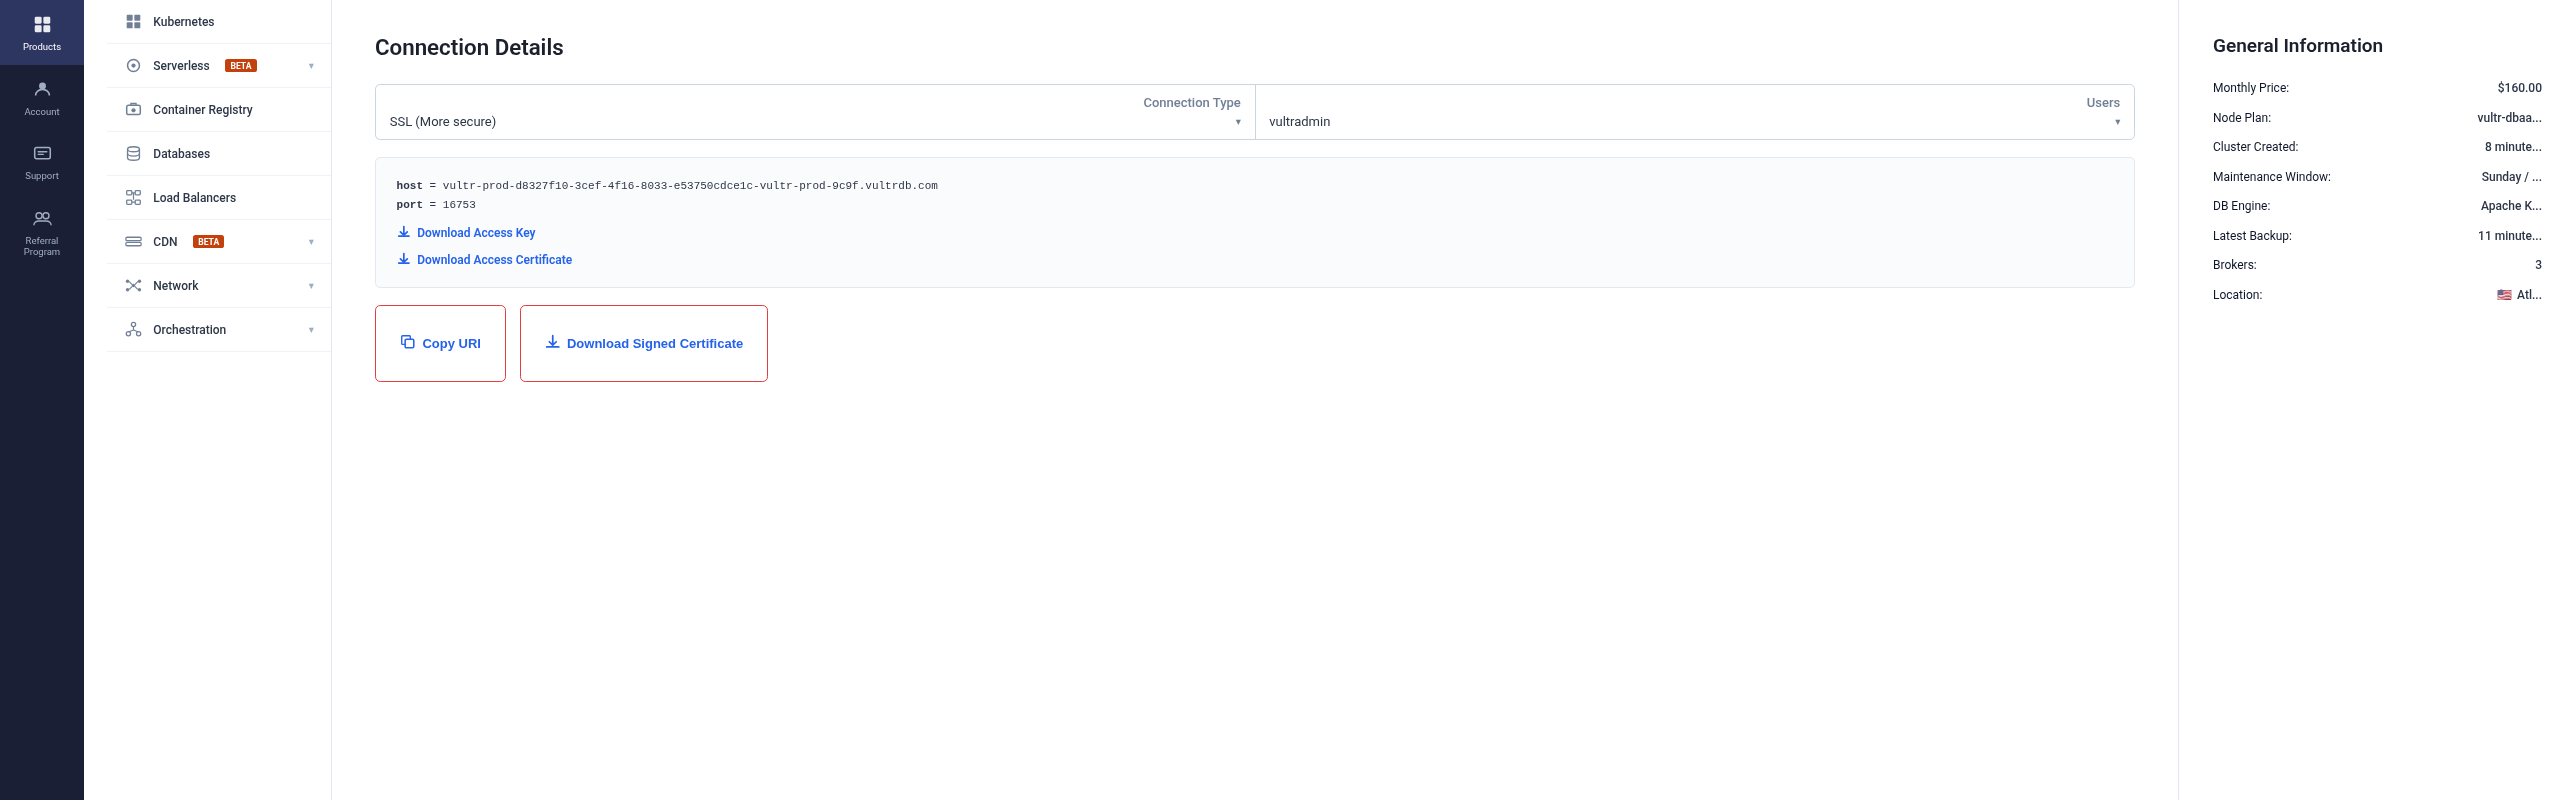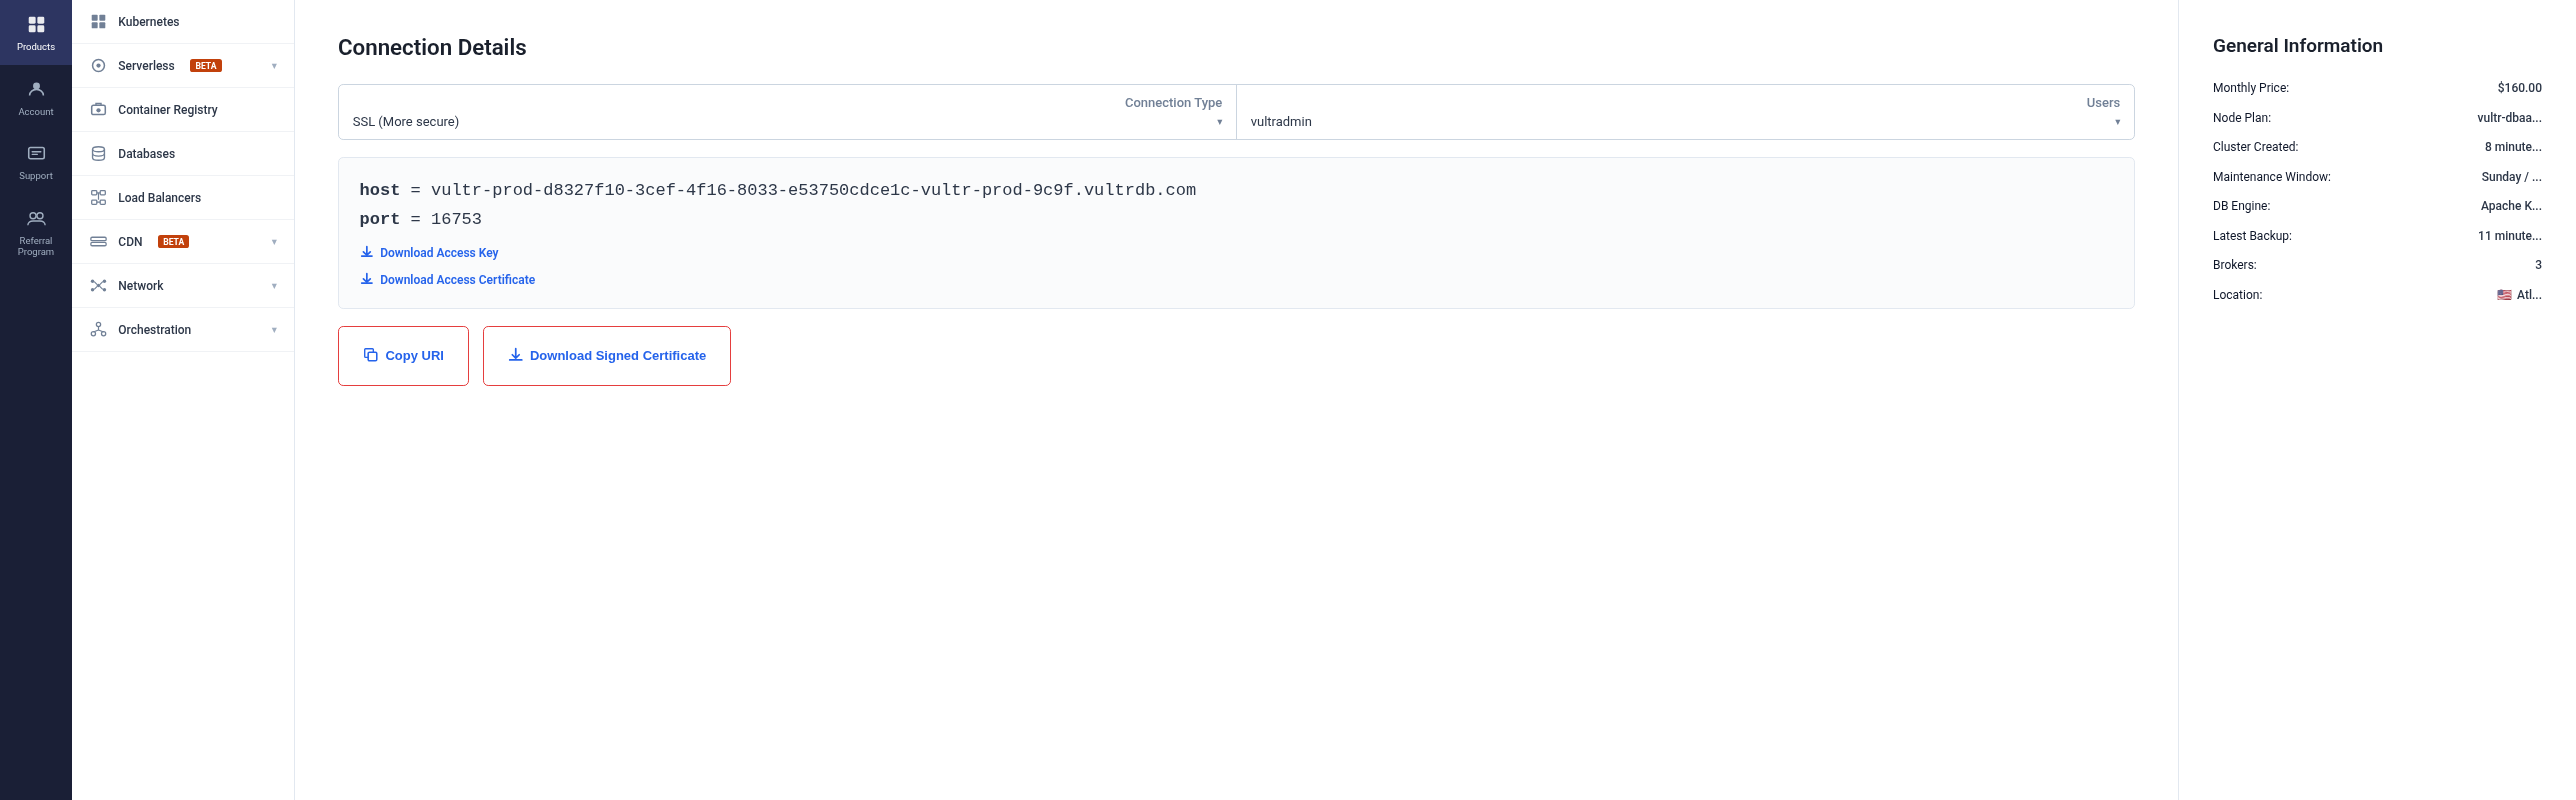--- a/index.html
+++ b/index.html
@@ -1,20 +1,20 @@
 <!DOCTYPE html>
 <html style="font-size:13.7px"><head>
   <meta charset="utf-8">
   <style>
     * { box-sizing: border-box; margin: 0; padding: 0; }
     body { font-family: -apple-system, BlinkMacSystemFont, 'Segoe UI', Roboto, sans-serif; display: flex; height: 801px; overflow: hidden; background: #f5f6fa; }
 
     
     .nav-rail {
-      width: 72px;
+      width: 84px;
       background: #1a1f36;
       display: flex;
       flex-direction: column;
       align-items: center;
       padding-top: 0;
       flex-shrink: 0;
     }
     .nav-rail-item {
       width: 100%;
       display: flex;
@@ -38,27 +38,28 @@
       justify-content: center;
       font-size: 15.5px;
     }
     .nav-rail-item .label {
       text-align: center;
       line-height: 1.2;
     }
 
     
     .sidebar {
-      width: 223px;
+      width: 248px;
       background: #fff;
       border-right: 0.9px solid #e2e8f0;
       display: flex;
       flex-direction: column;
       overflow-y: auto;
       flex-shrink: 0;
+      padding-left: 23px;
     }
     .sidebar-item {
       display: flex;
       align-items: center;
       padding: 12px 17px;
       cursor: pointer;
       color: #2d3748;
       font-size: 12px;
       font-weight: 500;
       gap: 10.3px;
@@ -154,21 +155,21 @@
 
     
     .connection-info-box {
       border: 0.9px solid #e2e8f0;
       border-radius: 5.2px;
       padding: 19px 20.6px;
       margin-bottom: 17px;
       background: #fafbfc;
     }
     .connection-info-box .info-line {
-      font-size: 17px;
+      font-size: 11px;
       color: #2d3748;
       line-height: 1.7;
       font-family: 'Courier New', monospace;
     }
     .connection-info-box .info-line strong {
       font-weight: 700;
     }
     .download-link {
       display: flex;
       align-items: center;
@@ -188,21 +189,21 @@
     
     .action-buttons {
       display: flex;
       gap: 13.7px;
       margin-top: 6.9px;
     }
     .action-btn {
       display: flex;
       align-items: center;
       gap: 6.9px;
-      padding: 20px 24px;
+      padding: 28px 24px;
       border: 1.7px solid #e53e3e;
       border-radius: 5.2px;
       background: #fff;
       color: #2563eb;
       font-size: 13px;
       font-weight: 600;
       cursor: pointer;
       transition: background 0.15s;
     }
     .action-btn .btn-icon {

